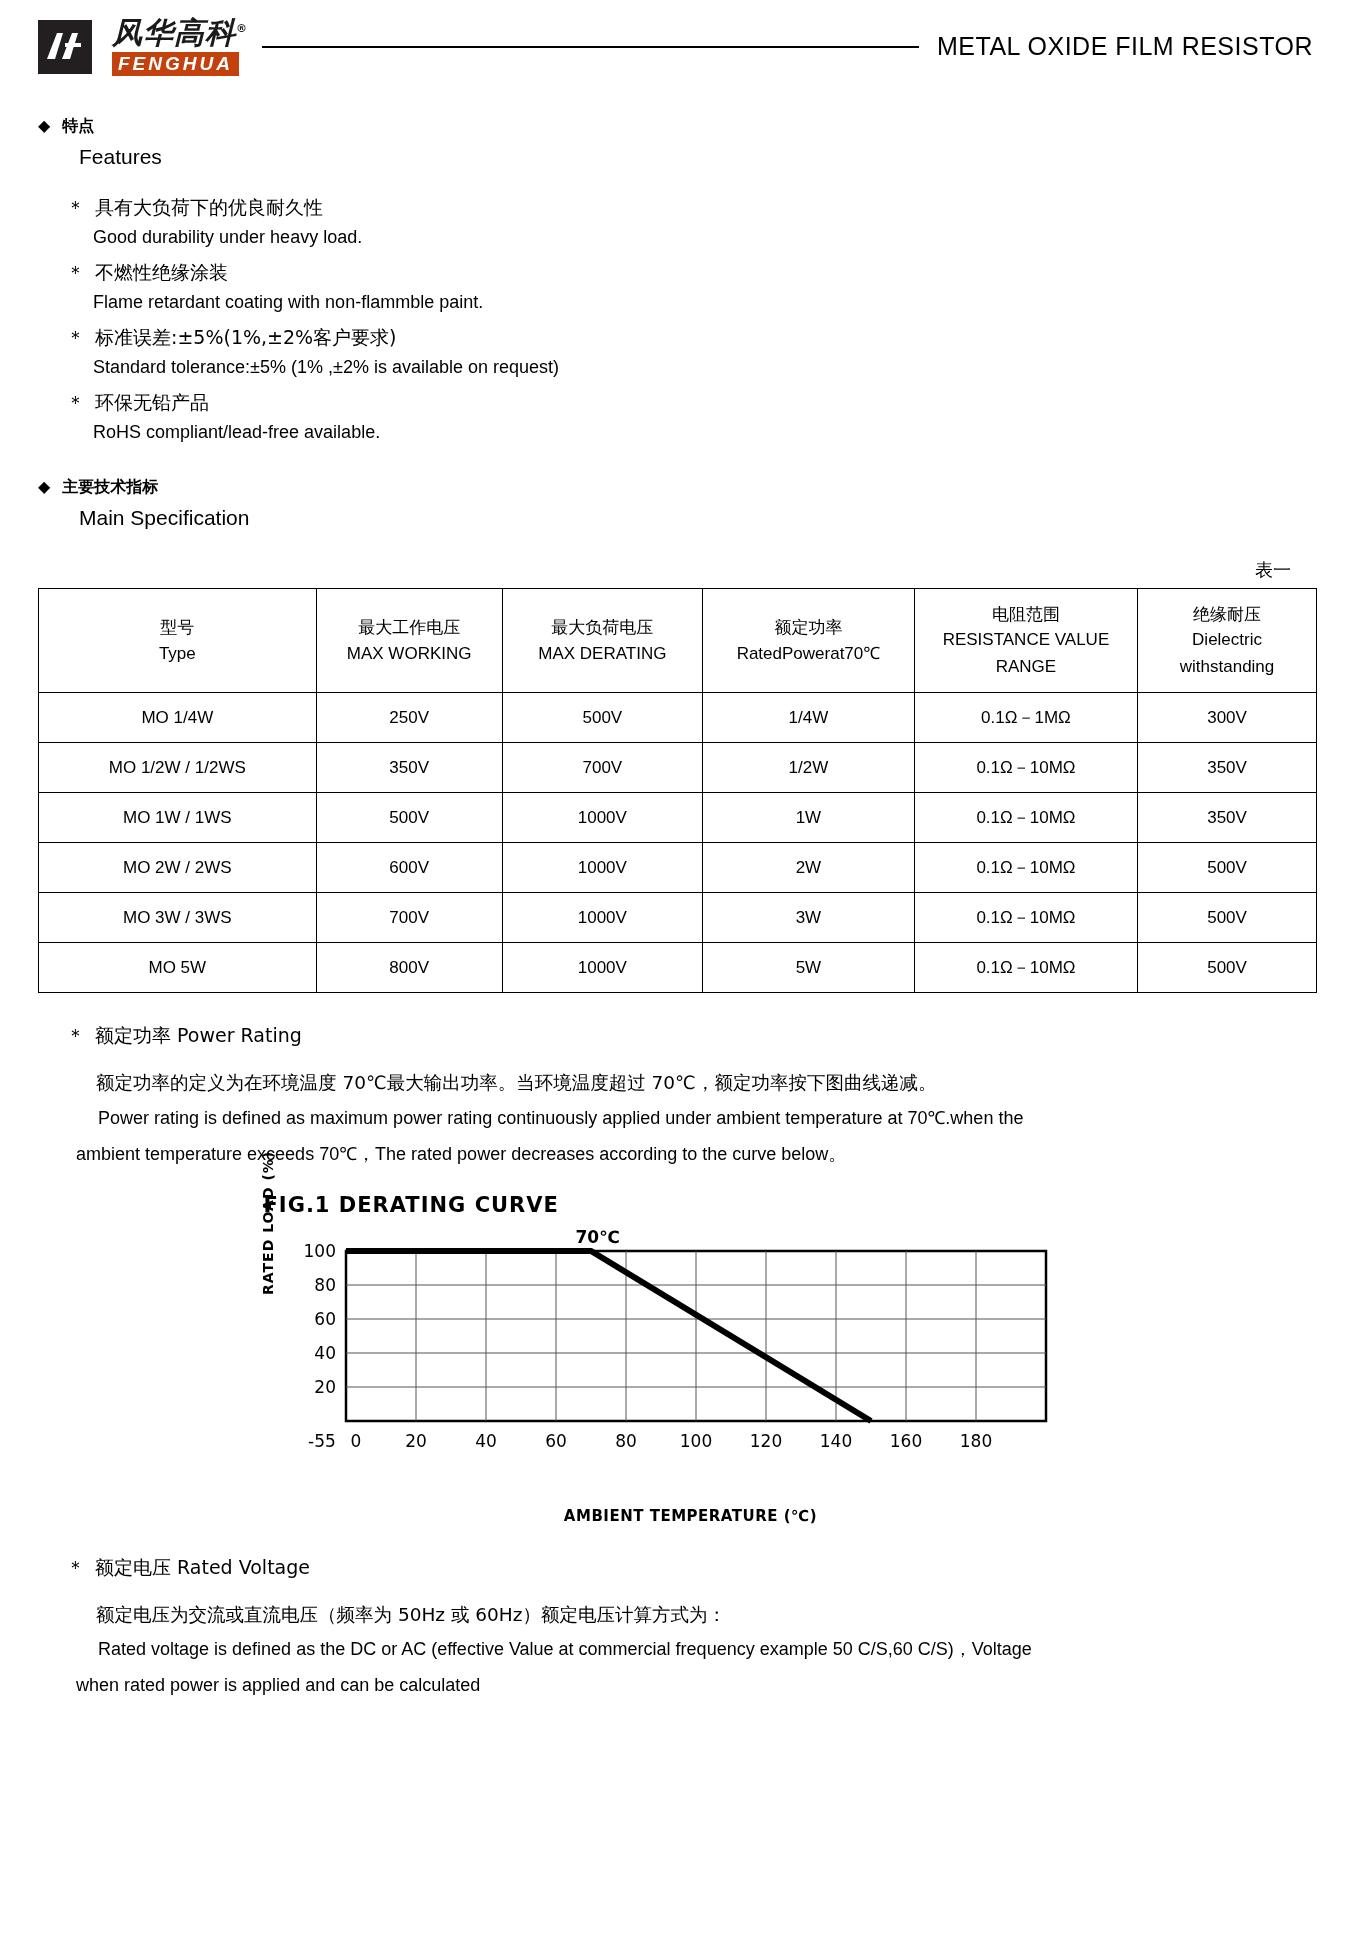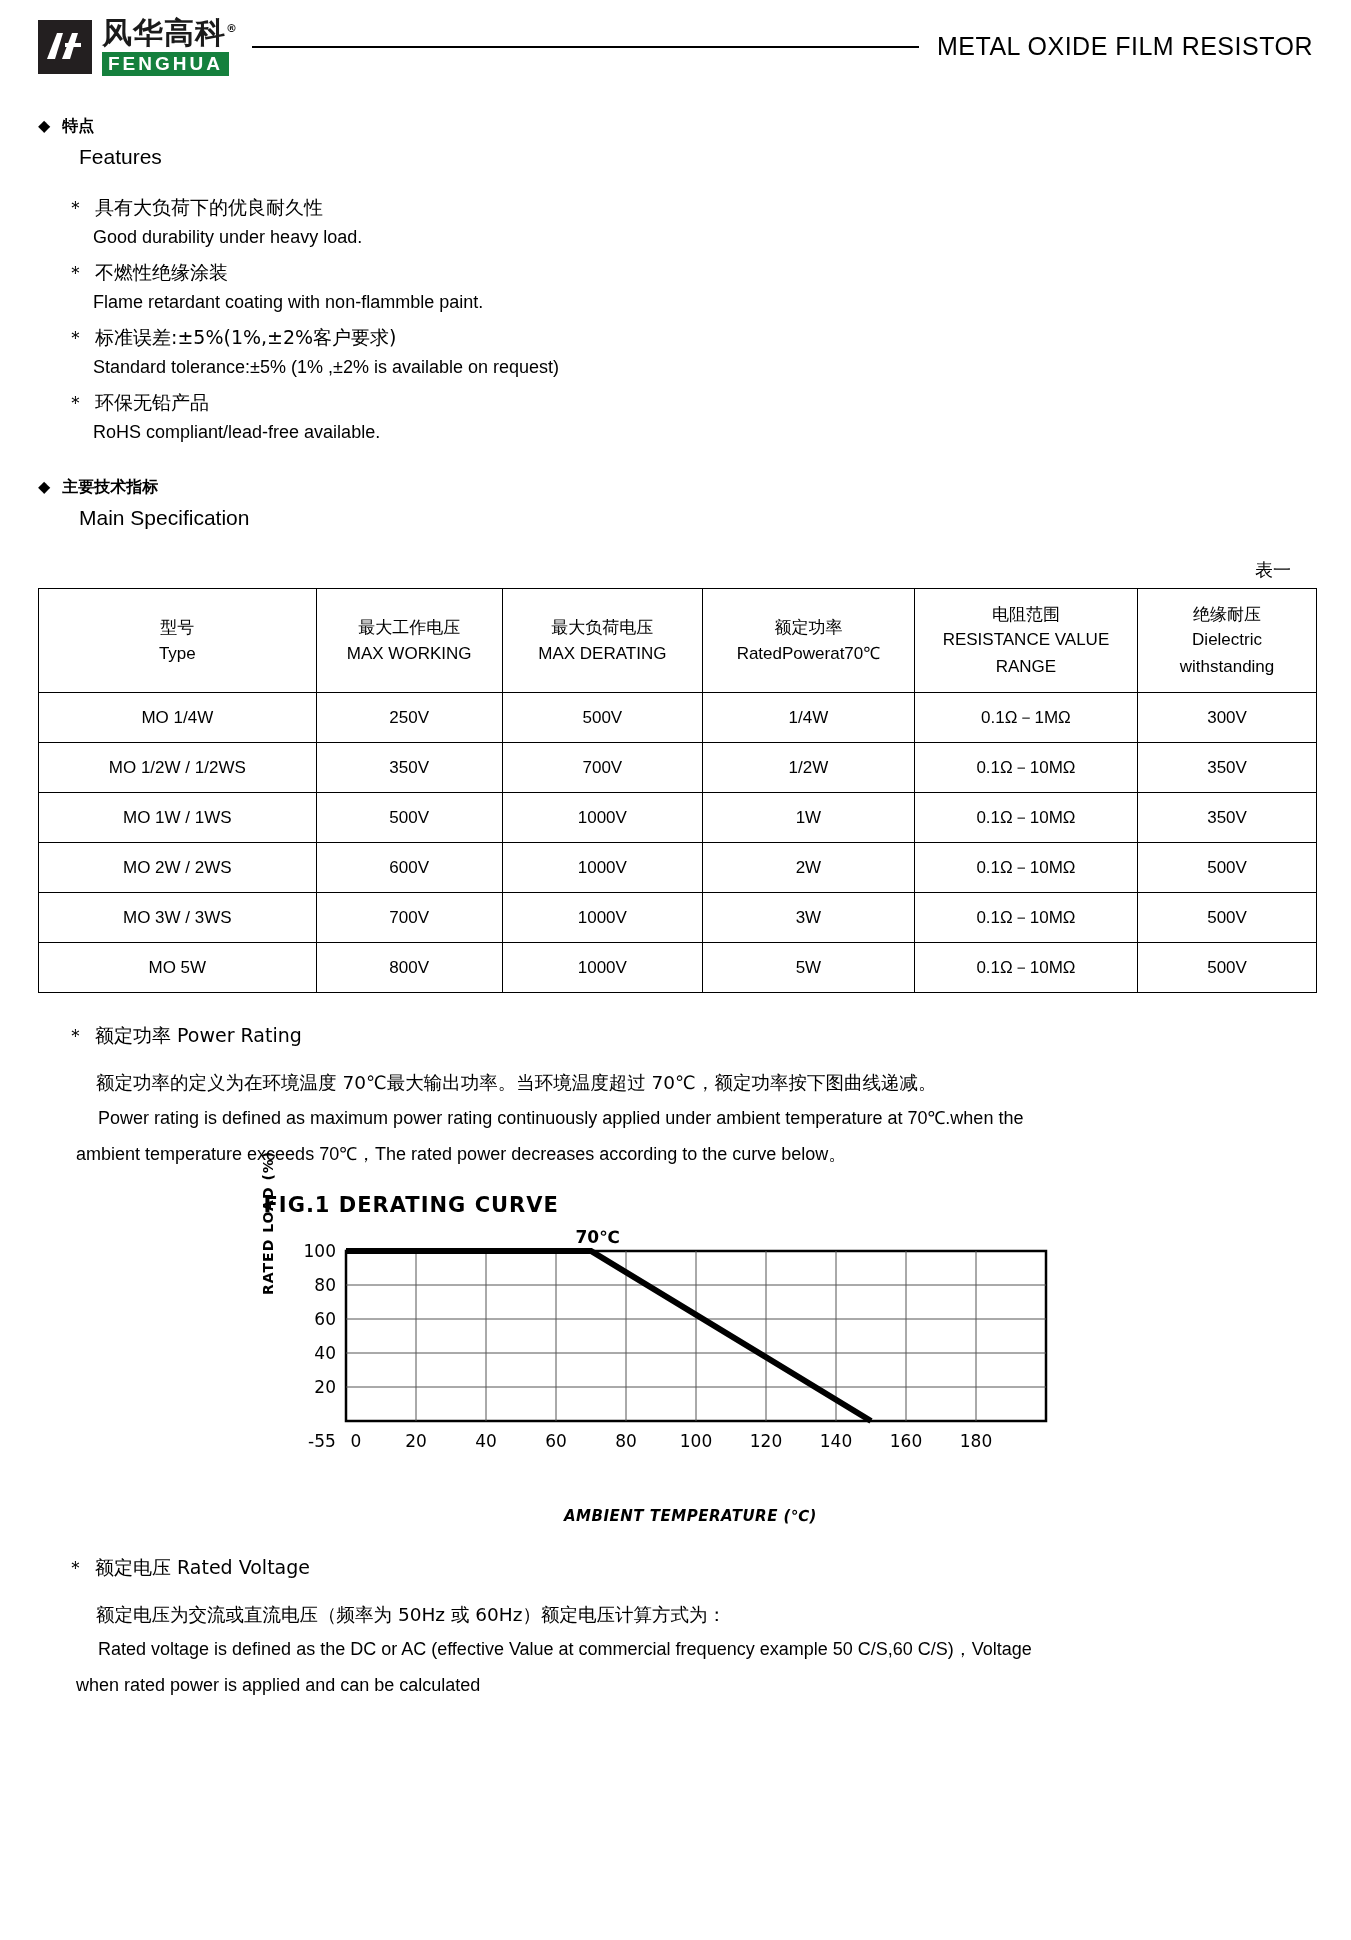--- a/index.html
+++ b/index.html
@@ -20,29 +20,29 @@
     padding: 18px 0 6px 0;
   }
   .logo-block { display: flex; align-items: center; flex: 0 0 auto; }
   .logo-mark {
     width: 54px; height: 54px;
     background: #231f20;
     display: flex; align-items: center; justify-content: center;
     position: relative;
   }
   .logo-mark svg { display:block; }
-  .logo-text { margin-left: 10px; line-height: 1; }
+  .logo-text { margin-left: 20px; line-height: 1; font-style: italic; }
   .logo-cn {
     font-family: "DejaVu Sans", sans-serif;
     font-size: 30px; font-weight: bold; letter-spacing: 1px;
     color: #1a1a1a;
   }
   .logo-en {
     margin-top: 4px;
-    background: #15803d; color: #ffffff;
+    background: #c2410c; color: #ffffff;
     font-size: 19px; font-weight: bold; letter-spacing: 3px;
     padding: 2px 6px 3px 6px; display: inline-block;
   }
   .logo-reg { font-size: 11px; vertical-align: super; }
   .header-rule { flex: 1 1 auto; height: 0; border-top: 2px solid #000; margin: 0 18px 0 14px; }
   .header-title {
     font-size: 25px; letter-spacing: 0.5px; white-space: nowrap;
     flex: 0 0 auto; padding-bottom: 2px;
   }
 
@@ -104,21 +104,20 @@
   .ylabel {
     position: absolute; left: 4px; top: 64px;
     transform: rotate(-90deg); transform-origin: left top;
     font-size: 14px; font-weight: bold; letter-spacing: 1px;
     font-family: "DejaVu Sans", sans-serif; white-space: nowrap;
   }
   .xlabel {
     text-align: center; font-size: 15px; font-weight: bold;
     letter-spacing: 0.5px; font-family:"DejaVu Sans",sans-serif;
     margin: 6px 0 0 30px;
-    font-style: italic;
   }
   .peak-label {
     position: absolute; left: 320px; top: -4px;
     font-size: 17px; font-weight: bold; font-family:"DejaVu Sans",sans-serif;
   }
 </style>
 </head>
 <body>
 
 <div class="page">

